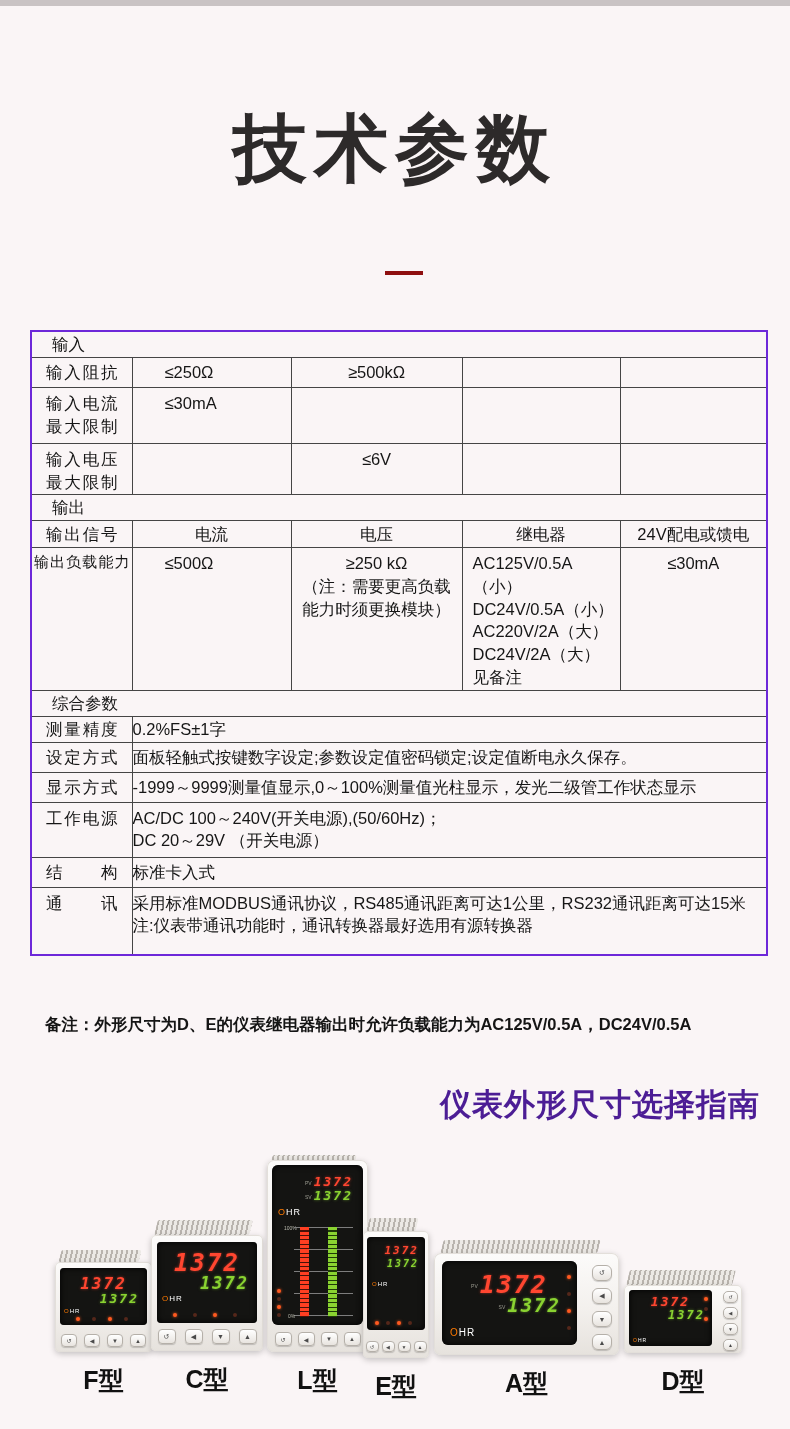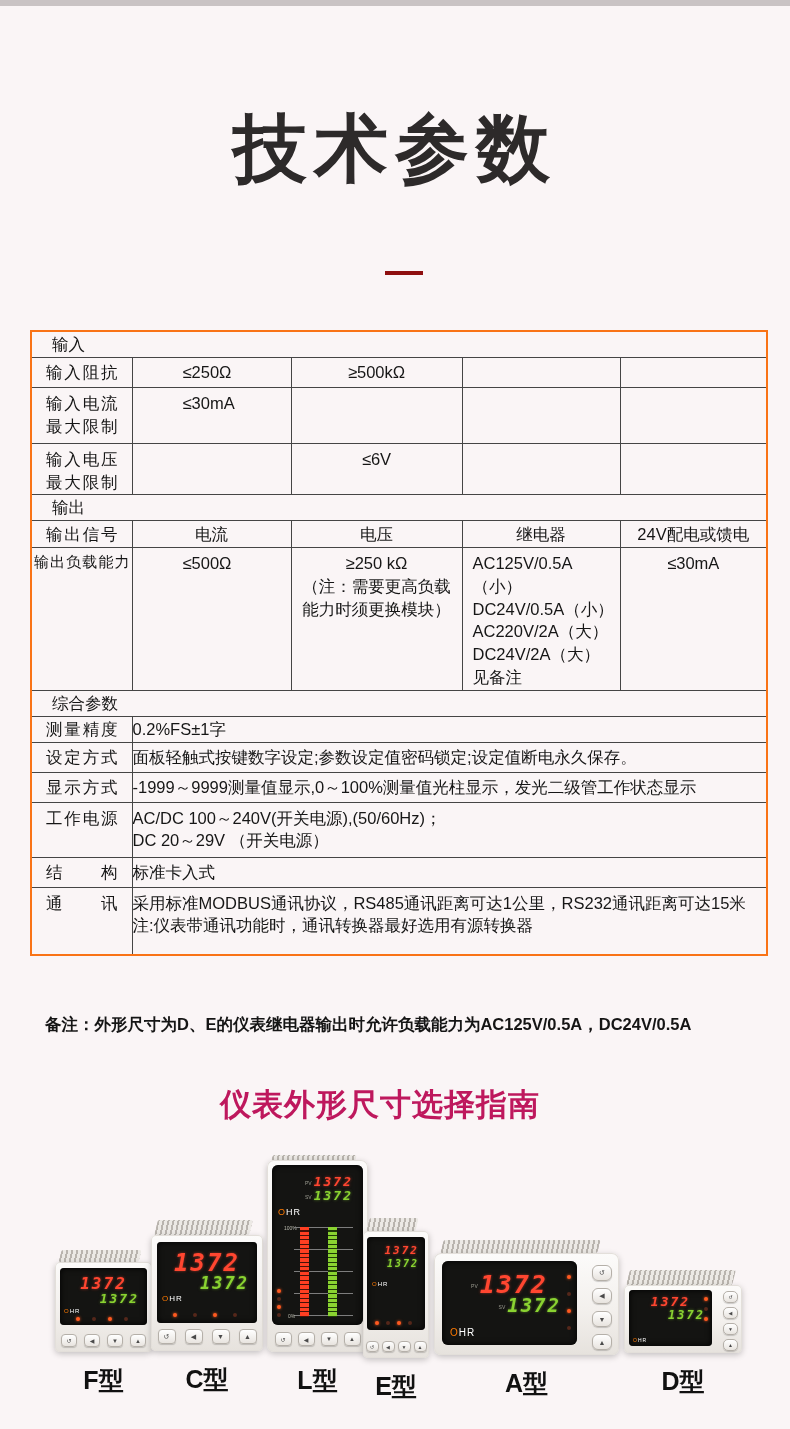--- a/index.html
+++ b/index.html
@@ -4,34 +4,34 @@
 <style>
   html,body{margin:0;padding:0;}
   .page{position:relative;width:790px;height:1429px;background:#faf5f6;overflow:hidden;
         font-family:"Liberation Sans",sans-serif;color:#1d1d1d;}
   .topstrip{position:absolute;left:0;top:0;width:790px;height:6px;background:#c9c3c4;}
 
   
   .main-title{position:absolute;left:0;top:100px;width:790px;text-align:center;
         font-size:74px;font-weight:bold;letter-spacing:7px;color:#2d2a2a;}
   .title-dash{position:absolute;left:385px;top:271px;width:38px;height:4px;background:#8e0f10;}
-  .guide-title{position:absolute;left:0;top:1084px;width:760px;text-align:center;
-        font-size:31px;font-weight:bold;color:#be185d;letter-spacing:1px;}
+  .guide-title{position:absolute;left:0;top:1084px;width:760px;text-align:right;
+        font-size:31px;font-weight:bold;color:#4c1d95;letter-spacing:1px;}
 
   
   .spec{position:absolute;left:30px;top:330px;width:736px;border-collapse:collapse;
-        table-layout:fixed;font-size:16.5px;border:2px solid #f97316;color:#161616;}
+        table-layout:fixed;font-size:16.5px;border:2px solid #6d28d9;color:#161616;}
   .spec td{border:1px solid #454545;padding:1px 4px;white-space:pre-line;line-height:1.38;
         vertical-align:middle;overflow:hidden;}
   .spec tr.top td{vertical-align:top;padding-top:4px;}
   .spec td.sec{padding-left:20px;}
   .spec td.lbl{text-align:justify;text-align-last:justify;padding:1px 14px;}
   .spec td.sm{font-size:15px;padding:1px 2px;}
   .spec td.ctr{text-align:center;}
-  .spec td.v1{padding-left:50px;}
+  .spec td.v1{padding-left:32px;}
   .spec td.v3{padding-left:10px;}
   .spec td.gv{padding-left:0;}
   .note{position:absolute;left:45px;top:1014px;width:720px;font-size:16.5px;font-weight:bold;color:#151515;}
 
   
   .meters{position:absolute;left:0;top:1140px;width:790px;height:289px;}
   .meter{position:absolute;}
   .vent{position:absolute;top:0;left:5px;right:12px;border-radius:2px;
         background:repeating-linear-gradient(90deg,#b9b4ae 0 2px,#ece9e5 2px 5px);
         transform:skewX(-14deg);}

